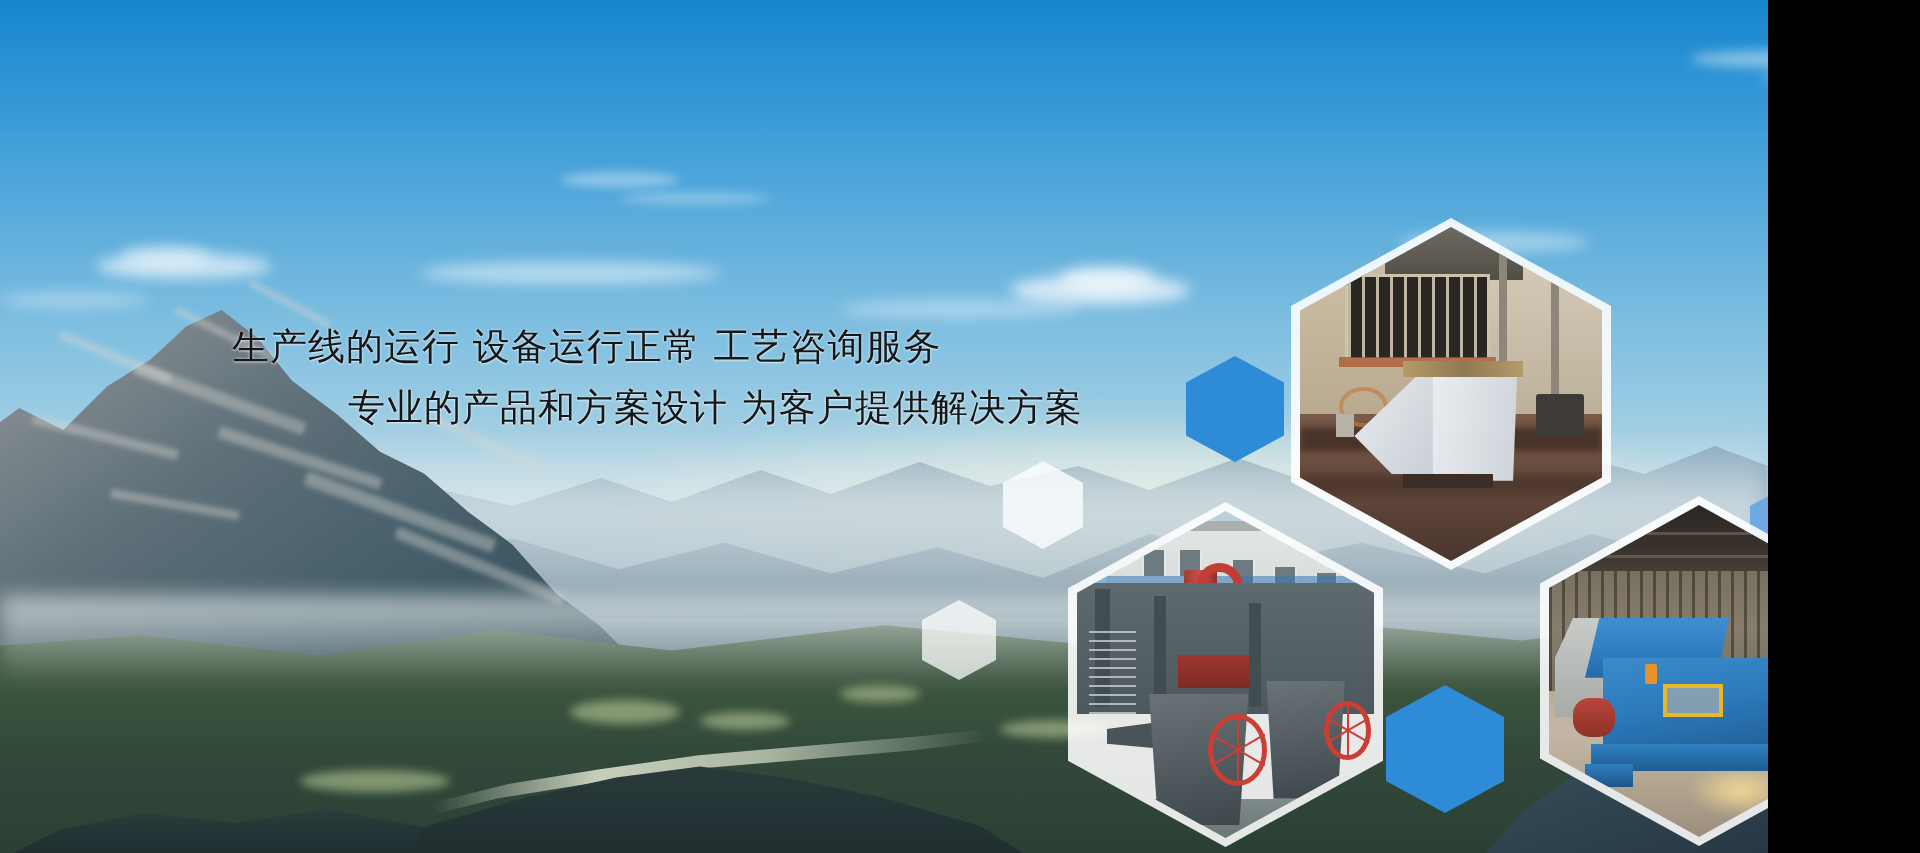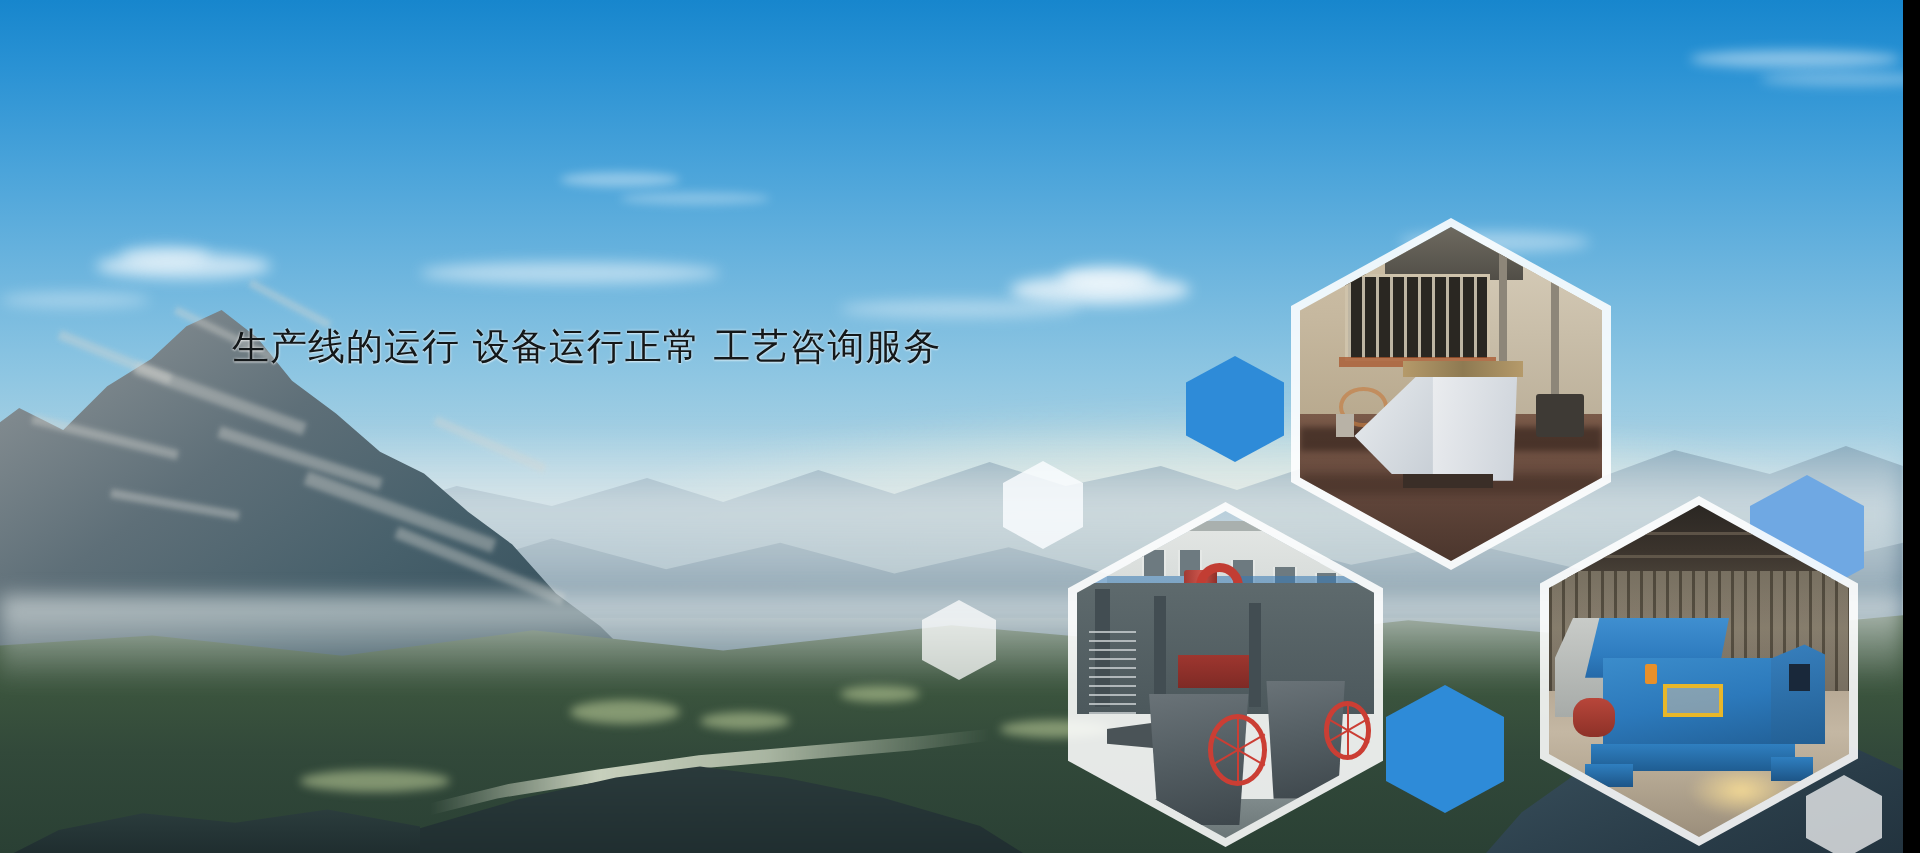--- a/index.html
+++ b/index.html
@@ -1,19 +1,19 @@
 <!DOCTYPE html>
 <html><head>
 <meta charset="utf-8">
 <style>
   * { margin:0; padding:0; box-sizing:border-box; }
   html,body { width:1920px; height:853px; overflow:hidden; background:#000; }
   body { font-family:"DejaVu Sans","Liberation Sans",sans-serif; }
 
-  .banner{ position:relative; width:1903px; height:853px; overflow:hidden; }
+  .banner{ position:relative; width:1768px; height:853px; overflow:hidden; }
 
   
   .sky{ position:absolute; inset:0;
     background:linear-gradient(180deg,
       #1786cd 0%, #2a92d4 8%, #4ba4da 20%, #6db5de 32%,
       #8ec6e2 44%, #abd2e3 54%, #c4dbe1 62%, #d9e2dd 70%, #e6e6dc 78%, #edeada 86%);
   }
   .sun-glow{ position:absolute; left:30%; top:48%; width:70%; height:26%;
     background:radial-gradient(ellipse at 50% 60%, rgba(255,250,225,.85) 0%, rgba(255,248,220,.45) 38%, rgba(255,248,220,0) 72%);
     filter:blur(14px); }
@@ -307,20 +307,21 @@
   <div class="meadow m2"></div>
   <div class="meadow m3"></div>
   <div class="meadow m4"></div>
   <div class="meadow m5"></div>
   <div class="fg-hill"></div>
   <div class="fg-hill2"></div>
   <div class="fg-hill3"></div>
 
   <div class="headline">
     <div class="line1">生产线的运行 设备运行正常 工艺咨询服务</div>
+    <div class="line2">专业的产品和方案设计  为客户提供解决方案</div>
   </div>
 
   <div class="hex hexDecoWhiteSoft d4"></div>
   <div class="hex hexDecoWhite d5"></div>
   <div class="hex hexDecoBlue d1"></div>
   <div class="hex hexDecoBlueLt d3"></div>
 
   <div class="photo-hex hexA">
     <div class="frame"></div>
     <div class="inner">

